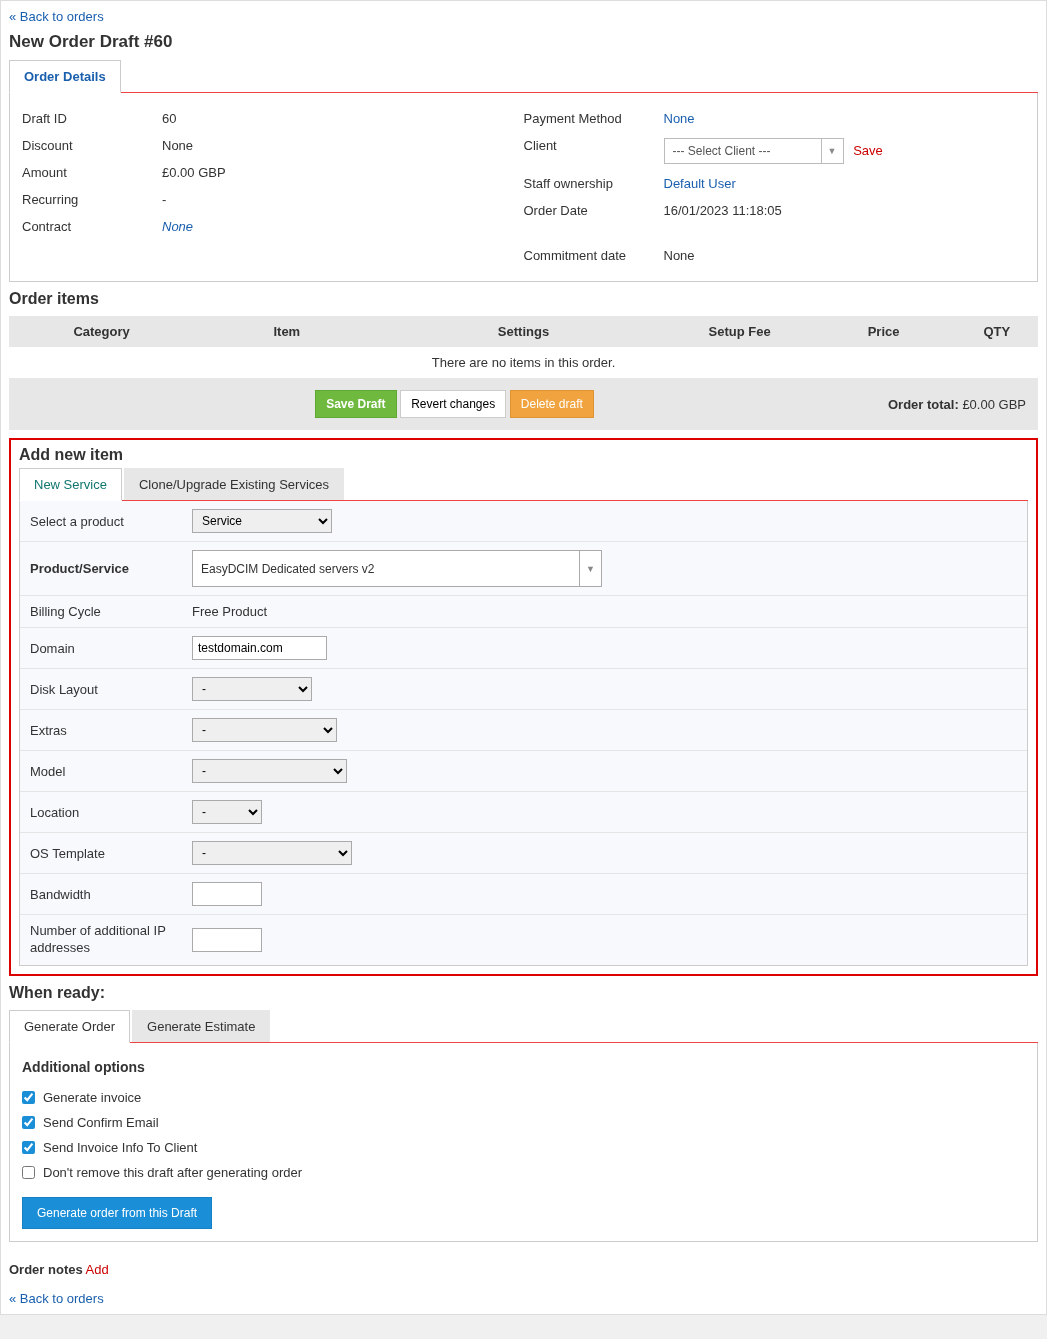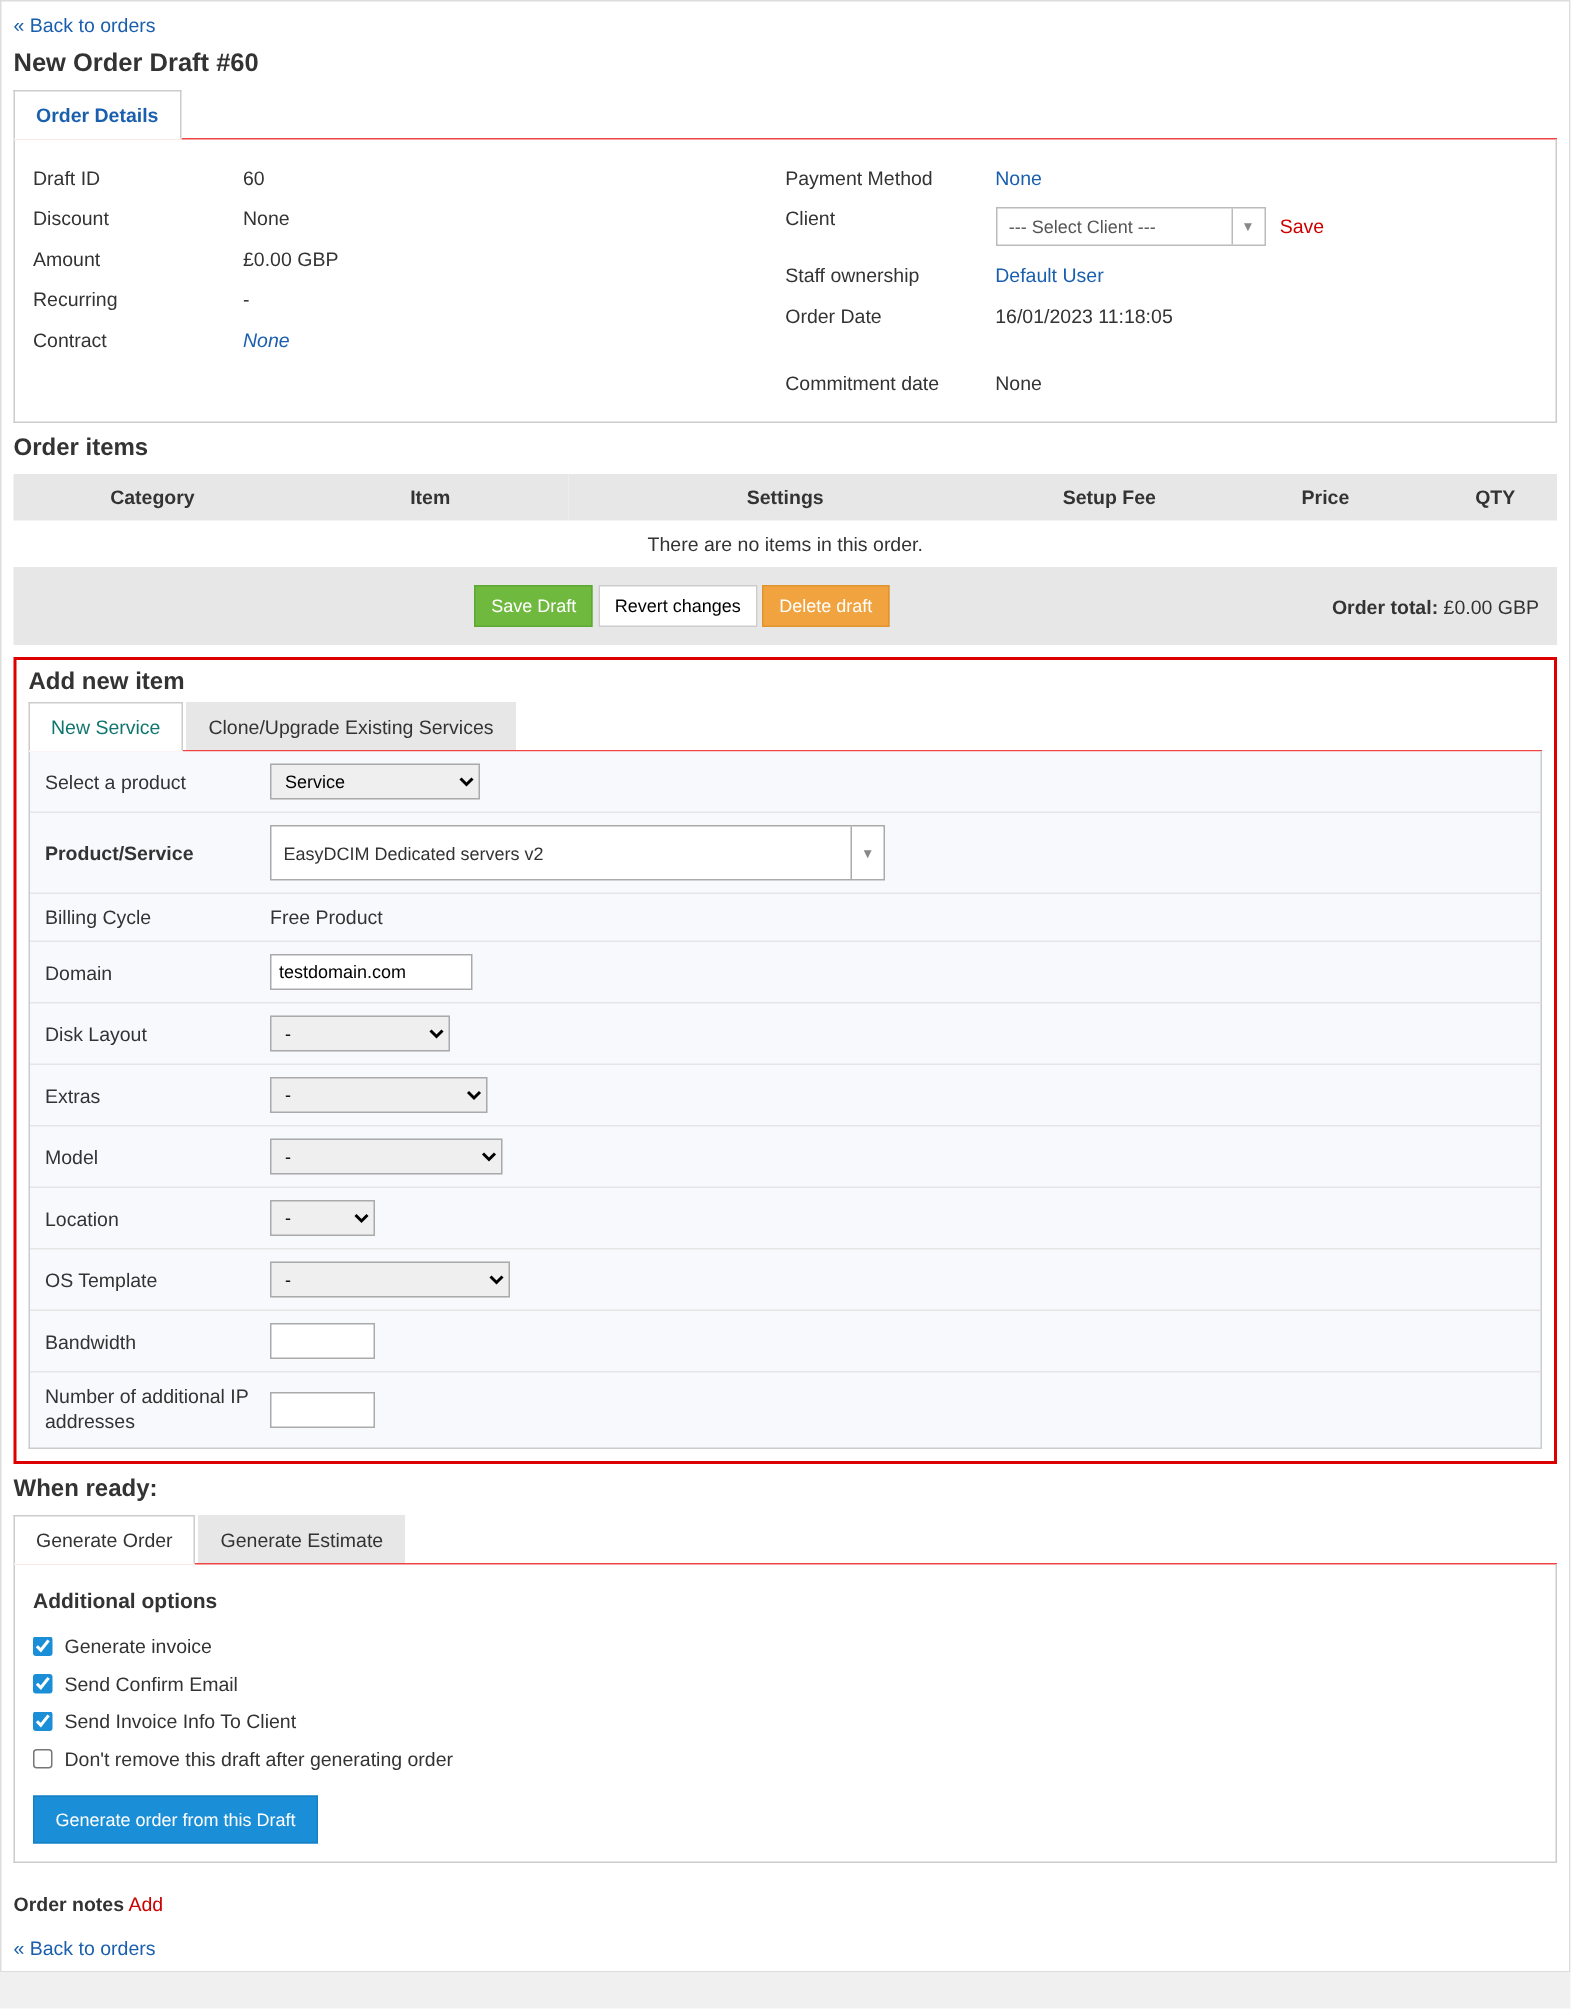--- a/index.html
+++ b/index.html
@@ -31,29 +31,29 @@
 .client-select span:first-child { flex: 1; padding: 0 8px; font-size: 12px; color: #555; }
 .client-select .arrow { border-left: 1px solid #bbb; width: 22px; height: 100%; display: flex; align-items: center; justify-content: center; color: #888; font-size: 9px; }
 
 
 .items-table { width: 100%; border-collapse: collapse; margin-top: 4px; }
 .items-table th { background: #e7e7e7; padding: 8px; font-weight: bold; font-size: 13px; text-align: center; }
 .items-table td { padding: 8px; text-align: center; font-size: 13px; }
 .items-footer { background: #e7e7e7; padding: 12px; display: flex; align-items: center; }
 .items-footer .buttons { flex: 1; text-align: center; }
 .btn { display: inline-block; padding: 6px 10px; font-size: 12px; border: 1px solid #ccc; background: #fff; cursor: pointer; }
-.btn-green { background: #6fb93f; color: #fff; border-color: #5fa833; }
+.btn-green { background: #6fb93f; color: #fff; border-color: #5fa833; font-weight: bold; }
 .btn-orange { background: #f0a33e; color: #fff; border-color: #e0932e; }
 .btn-teal { background: #1eb6d6; color: #fff; border-color: #18a4c2; padding: 8px 14px; }
 .btn-blue { background: #1a8fd8; color: #fff; border-color: #1680c4; padding: 8px 14px; }
 
 
 .highlight-box { border: 2px solid #d00; margin: 8px 0; padding: 2px; }
 .form-panel { border: 1px solid #ccc; border-top: none; background: #f7f9fc; }
-.frow { display: flex; align-items: center; padding: 8px 10px; border-bottom: 1px solid #e5e5e5; font-size: 13px; }
+.frow { display: flex; align-items: center; padding: 8px 10px; border-bottom: 1px solid #e5e5e5; font-size: 13px; gap: 12px; }
 .frow:last-child { border-bottom: none; }
 .flabel { width: 150px; }
 .fval select, .fval input[type=text] { border: 1px solid #aaa; padding: 3px 5px; font-size: 12px; height: 24px; }
 .wide-sel { width: 140px; }
 .xwide-sel { display: inline-flex; align-items: center; border: 1px solid #aaa; background: #fff; width: 410px; height: 37px; }
 .xwide-sel span:first-child { flex: 1; padding: 0 8px; font-size: 12px; }
 .xwide-sel .arrow { border-left: 1px solid #aaa; width: 22px; height: 100%; display: flex; align-items: center; justify-content: center; color: #888; font-size: 9px; }
 .bold { font-weight: bold; }
 
 

